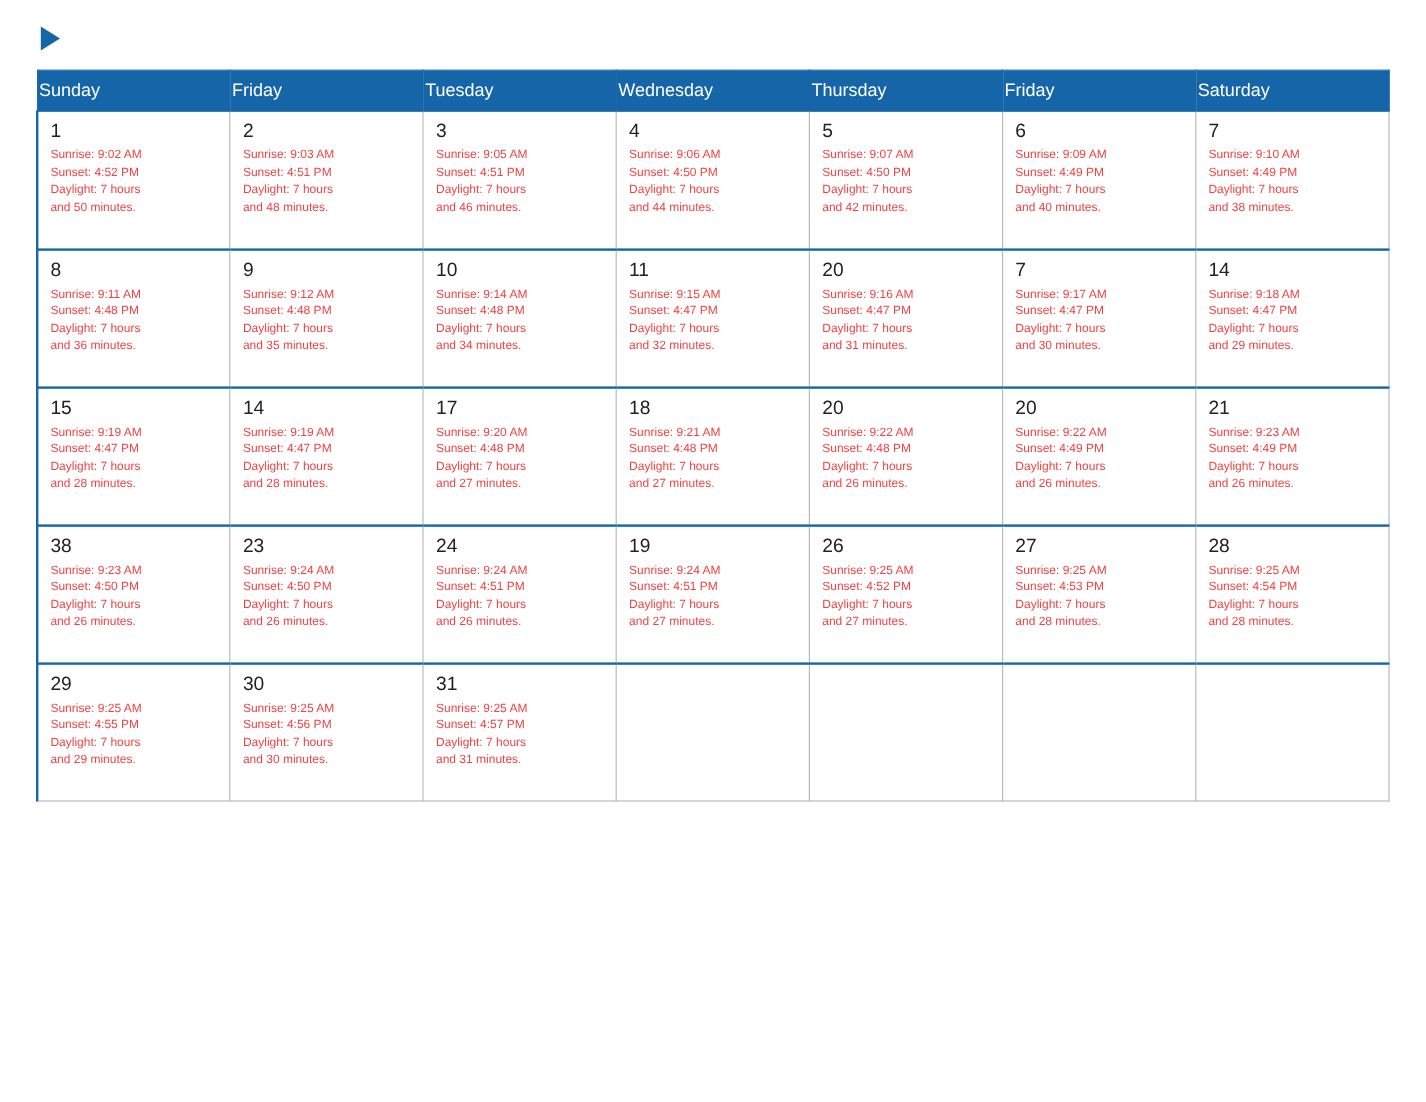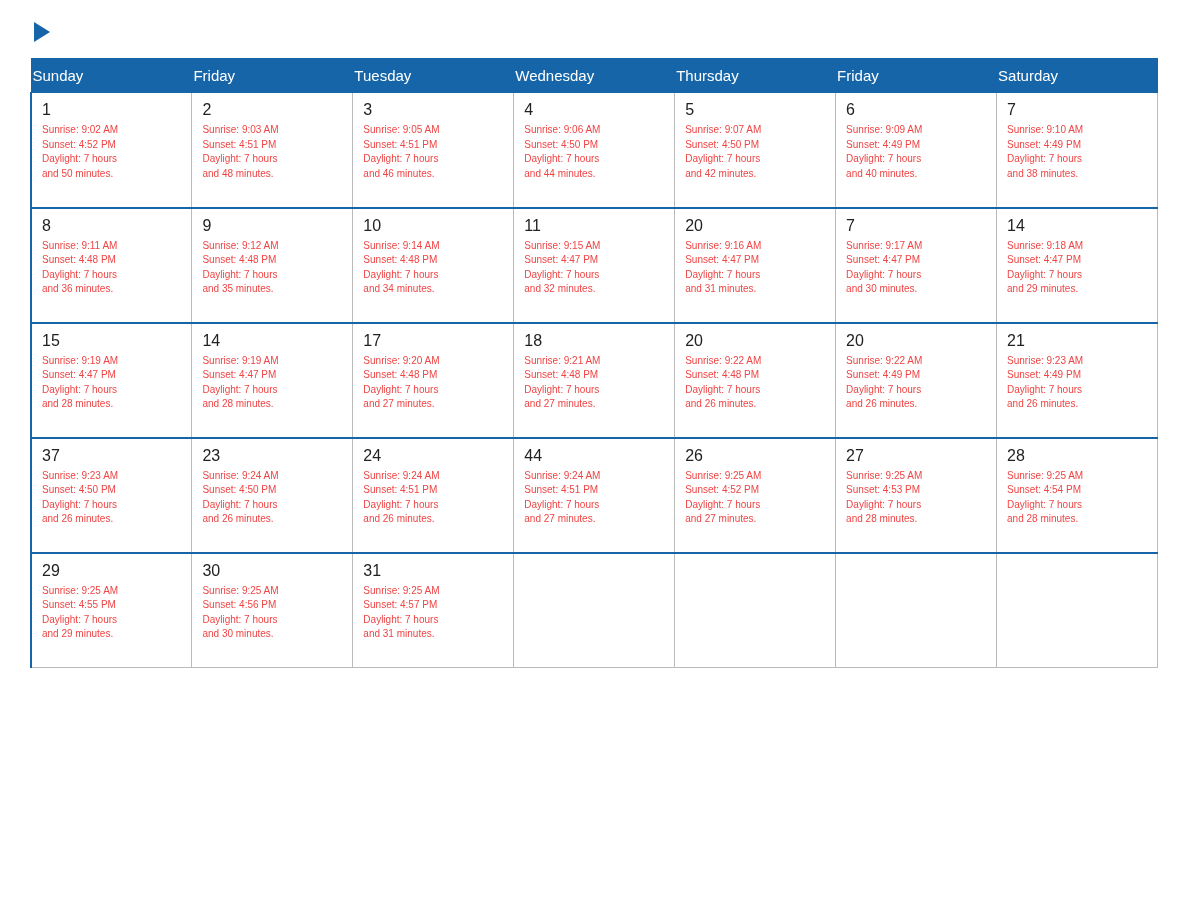--- a/index.html
+++ b/index.html
@@ -227,33 +227,33 @@
           <span class="day-num">20</span>
           <div class="day-info">Sunrise: 9:22 AM<br>Sunset: 4:49 PM<br>Daylight: 7 hours<br>and 26 minutes.</div>
         </td>
         <td>
           <span class="day-num">21</span>
           <div class="day-info">Sunrise: 9:23 AM<br>Sunset: 4:49 PM<br>Daylight: 7 hours<br>and 26 minutes.</div>
         </td>
       </tr>
       <tr>
         <td>
-          <span class="day-num">37</span>
+          <span class="day-num">38</span>
           <div class="day-info">Sunrise: 9:23 AM<br>Sunset: 4:50 PM<br>Daylight: 7 hours<br>and 26 minutes.</div>
         </td>
         <td>
           <span class="day-num">23</span>
           <div class="day-info">Sunrise: 9:24 AM<br>Sunset: 4:50 PM<br>Daylight: 7 hours<br>and 26 minutes.</div>
         </td>
         <td>
           <span class="day-num">24</span>
           <div class="day-info">Sunrise: 9:24 AM<br>Sunset: 4:51 PM<br>Daylight: 7 hours<br>and 26 minutes.</div>
         </td>
         <td>
-          <span class="day-num">44</span>
+          <span class="day-num">19</span>
           <div class="day-info">Sunrise: 9:24 AM<br>Sunset: 4:51 PM<br>Daylight: 7 hours<br>and 27 minutes.</div>
         </td>
         <td>
           <span class="day-num">26</span>
           <div class="day-info">Sunrise: 9:25 AM<br>Sunset: 4:52 PM<br>Daylight: 7 hours<br>and 27 minutes.</div>
         </td>
         <td>
           <span class="day-num">27</span>
           <div class="day-info">Sunrise: 9:25 AM<br>Sunset: 4:53 PM<br>Daylight: 7 hours<br>and 28 minutes.</div>
         </td>

